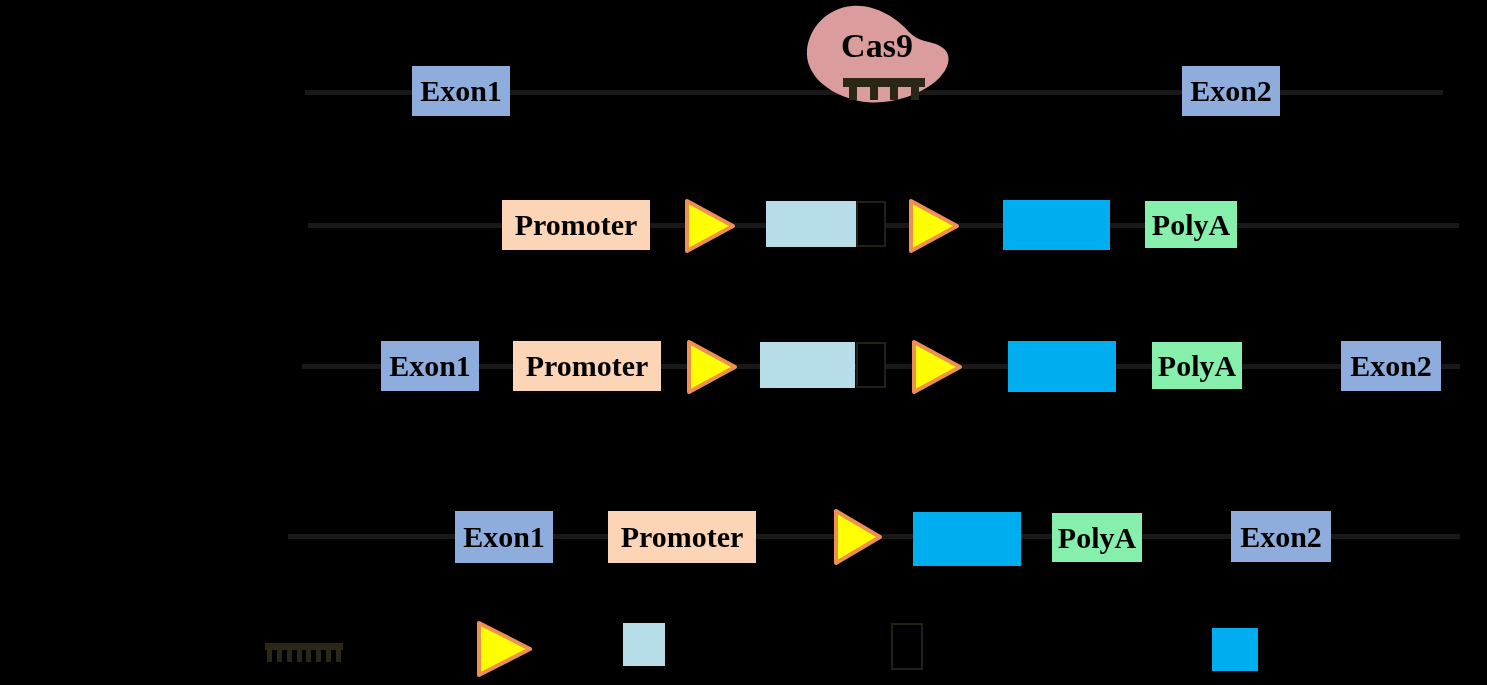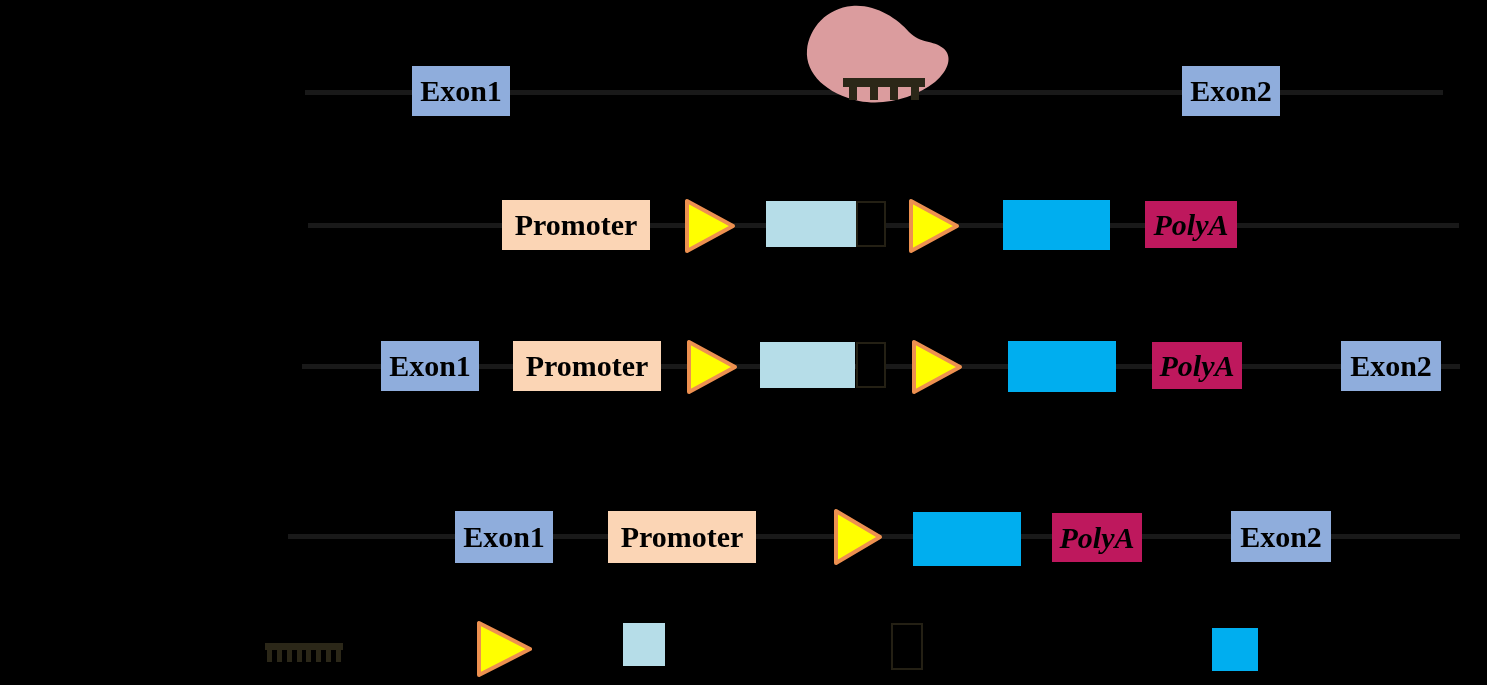--- a/index.html
+++ b/index.html
@@ -7,21 +7,21 @@
     position:relative;width:1487px;height:685px;background:#000000;
     font-family:"Liberation Serif", serif;overflow:hidden;
   }
   .hline{position:absolute;height:5px;background:#191919;}
   .box{
     position:absolute;display:flex;align-items:center;justify-content:center;
     font-weight:bold;color:#000;font-size:30px;line-height:1;z-index:2;
   }
   .exon{background:#8FADDC;}
   .promoter{background:#FBD5B5;align-items:center;}
-  .polya{background:#be185d;font-style:italic;}
+  .polya{background:#86efac;}
   .lightblue{background:#B6DDE8;z-index:2;position:absolute;}
   .bluebox{background:#00AEEF;z-index:2;position:absolute;}
   .blackbox{background:#000;border:2px solid #242014;z-index:2;position:absolute;box-sizing:border-box;}
   .tri{position:absolute;z-index:2;}
   .tri svg{display:block;}
   .cas9-blob{position:absolute;z-index:1;}
   .cas9-label{
     position:absolute;z-index:3;display:flex;align-items:center;justify-content:center;
     font-weight:bold;font-size:34px;color:#000;
   }
@@ -41,20 +41,23 @@
   <div class="hline" style="left:288px;top:534px;width:1172px;"></div>
 
   <div class="box exon" style="left:412px;top:66px;width:98px;height:50px;">
     <span>Exon1</span>
   </div>
 
   <div class="cas9-blob" style="left:796px;top:2px;width:162px;height:104px;">
     <svg width="162" height="104" viewBox="0 0 160 104">
       <path d="M 55,4 C 30,6 12,26 10,48 C 8,72 30,92 62,99 C 88,104 118,96 138,80 C 152,68 156,54 146,46 C 136,38 124,42 112,30 C 100,16 78,2 55,4 Z" fill="#DB9C9E"></path>
     </svg>
+  </div>
+  <div class="cas9-label" style="left:796px;top:26px;width:162px;height:40px;">
+    <span>Cas9</span>
   </div>
   <div class="comb" style="left:843px;top:78px;width:82px;">
     <div class="comb-bar" style="height:9px;"></div>
     <div class="comb-teeth" style="padding:0 6px;box-sizing:border-box;">
       <span style="width:8px;height:13px;"></span>
       <span style="width:8px;height:13px;"></span>
       <span style="width:8px;height:13px;"></span>
       <span style="width:8px;height:13px;"></span>
     </div>
   </div>

